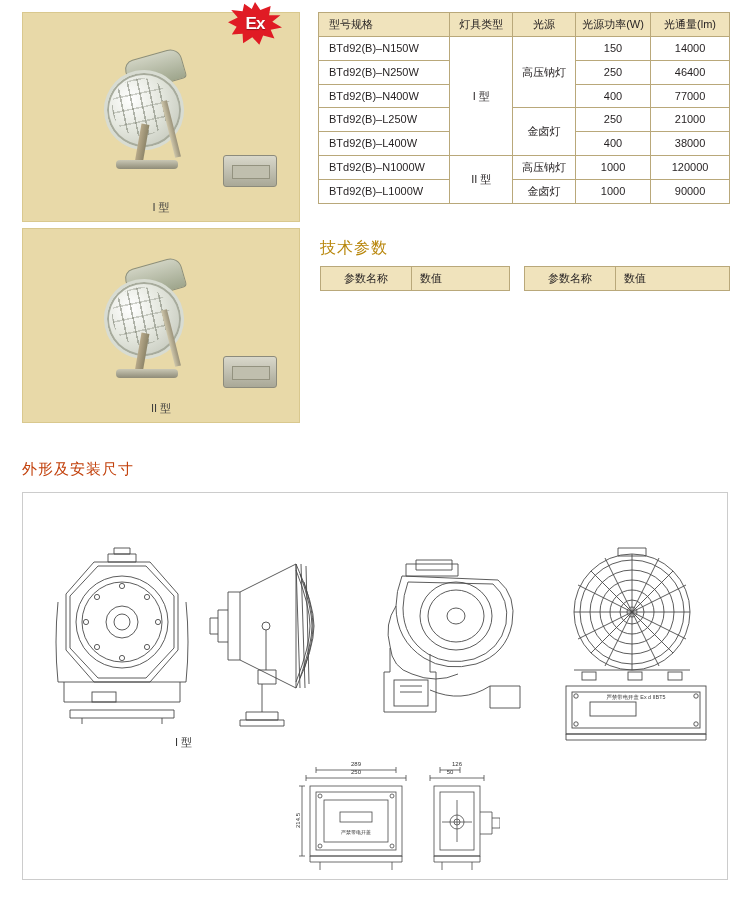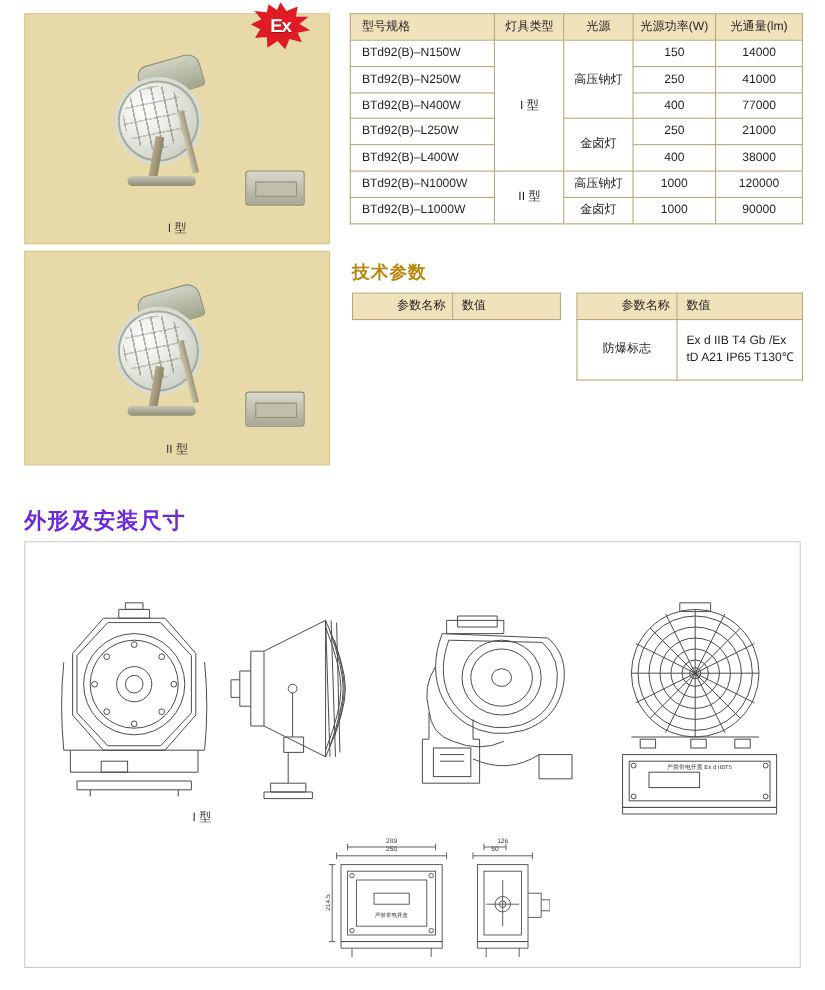--- a/index.html
+++ b/index.html
@@ -163,48 +163,48 @@
     left: 318px; top: 12px;
     width: 412px;
   }
   #spec-table td:first-child { text-align: left; padding-left: 10px; }
 
   
   #tech-title {
     position: absolute;
     left: 320px; top: 238px;
     font-size: 16px;
-    font-weight: bold;
+    font-weight: normal;
     color: #b8860b;
     letter-spacing: 1px;
   }
   #tech-table-left {
     position: absolute;
     left: 320px; top: 266px;
     width: 190px;
   }
   #tech-table-right {
     position: absolute;
     left: 524px; top: 266px;
     width: 206px;
   }
   #tech-table-left td:first-child,
   #tech-table-right td:first-child { width: 78px; }
   #tech-table-left td:last-child,
   #tech-table-right td:last-child { text-align: left; padding-left: 8px; }
   #tech-table-left thead td,
-  #tech-table-right thead td { text-align: right; }
+  #tech-table-right thead td { text-align: center; }
 
   
   #dim-title {
     position: absolute;
     left: 22px; top: 460px;
-    font-size: 20px;
-    font-weight: bold;
-    color: #6d28d9;
+    font-size: 15px;
+    font-weight: normal;
+    color: #c2410c;
     letter-spacing: 1px;
   }
   #dim-panel {
     position: absolute;
     left: 22px; top: 492px;
     width: 706px; height: 388px;
     border: 1px solid #cccccc;
     box-sizing: border-box;
     background: #ffffff;
   }
@@ -269,21 +269,21 @@
     <tr>
       <td>BTd92(B)–N150W</td>
       <td rowspan="5">I 型</td>
       <td rowspan="3">高压钠灯</td>
       <td>150</td>
       <td>14000</td>
     </tr>
     <tr>
       <td>BTd92(B)–N250W</td>
       <td>250</td>
-      <td>41000</td>
+      <td>46400</td>
     </tr>
     <tr>
       <td>BTd92(B)–N400W</td>
       <td>400</td>
       <td>77000</td>
     </tr>
     <tr>
       <td>BTd92(B)–L250W</td>
       <td rowspan="2">金卤灯</td>
       <td>250</td>
@@ -324,24 +324,20 @@
 </table>
 
 <table id="tech-table-right">
   <thead>
     <tr>
       <td>参数名称</td>
       <td>数值</td>
     </tr>
   </thead>
   <tbody>
-    <tr>
-      <td style="height:46px">防爆标志</td>
-      <td>Ex d IIB T4 Gb /Ex tD A21 IP65 T130℃</td>
-    </tr>
   </tbody>
 </table>
 
 <div id="dim-title">外形及安装尺寸</div>
 <div id="dim-panel"></div>
 
 <div class="draw" style="left:52px; top:542px;">
 <svg width="140" height="200" viewBox="0 0 140 200">
   <g fill="none" stroke="#4a4a4a" stroke-width="0.9">
     <polygon points="42,20 98,20 126,52 126,108 98,140 42,140 14,108 14,52"></polygon>

